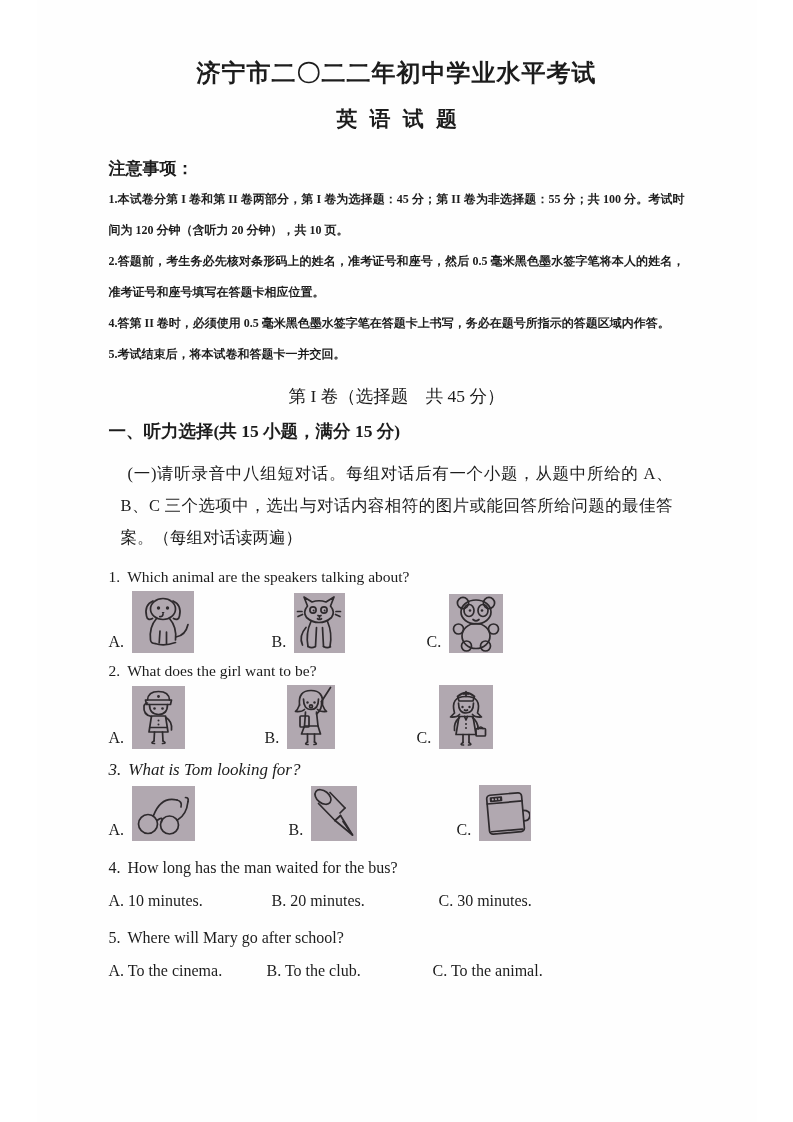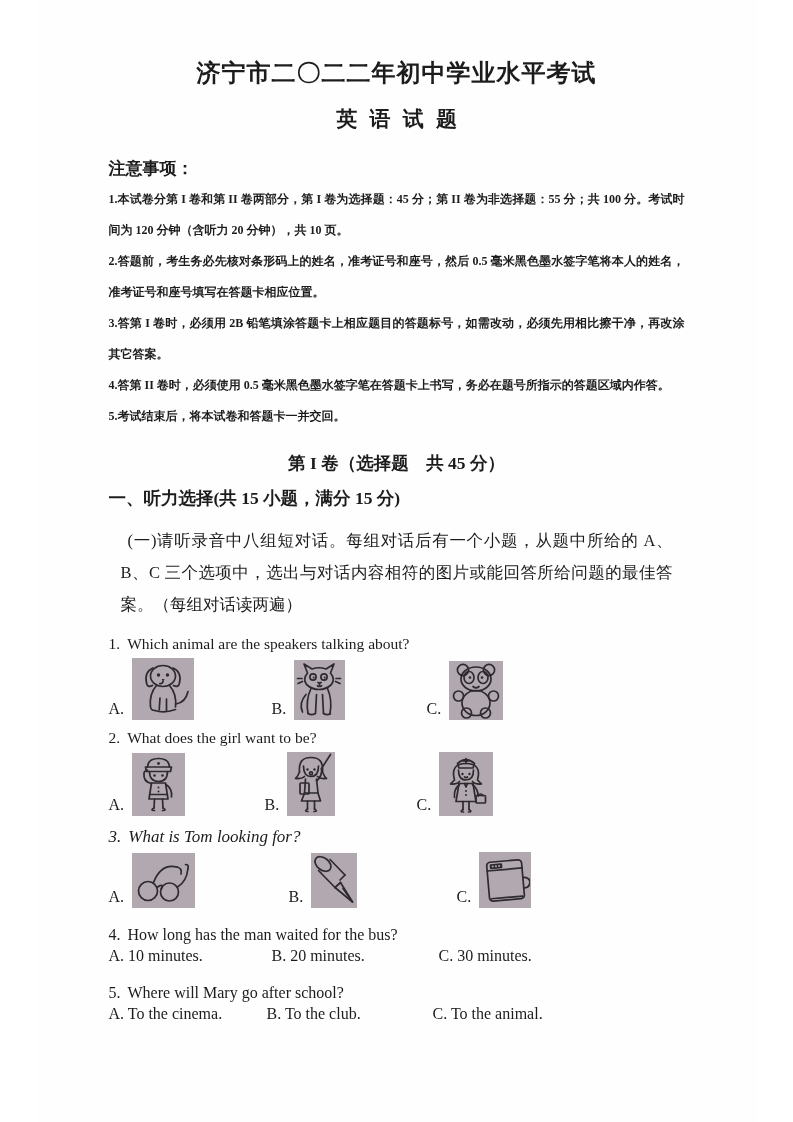--- a/index.html
+++ b/index.html
@@ -6,55 +6,54 @@
   .page {
     position:relative; width:720px; height:1122px; margin:0 auto;
     background:var(--paper,#fefefe); color:var(--ink,#1c1c1c);
     font-family:"Liberation Serif","DejaVu Serif",serif;
     box-sizing:border-box; padding:58px 72px 0 72px; overflow:hidden;
   }
   .title { text-align:center; font-size:24px; font-weight:bold; letter-spacing:1px; line-height:30px; }
   .subtitle { text-align:center; font-size:21px; font-weight:bold; word-spacing:7px; margin-top:18px; line-height:27px; }
   .notice-head { font-size:17px; font-weight:bold; margin-top:21px; line-height:30px; }
   .notice { font-size:12px; font-weight:bold; line-height:31px; text-align:justify; margin:0; }
-  .sec-head { text-align:center; font-size:17.5px; font-weight:bold; line-height:30px; margin-top:16px; }
+  .sec-head { text-align:center; font-size:17.5px; font-weight:normal; line-height:30px; margin-top:11px; }
   .part-head { font-size:17.5px; font-weight:bold; line-height:30px; margin-top:5px; }
   .instructions { font-size:16.5px; font-weight:normal; line-height:32px; text-align:justify; text-indent:7px; margin:12px; }
   .q-text { font-size:15.5px; margin:7px 0 0 0; line-height:21px; }
   .q-text.lg { font-size:17px; margin-top:9px; line-height:23px;font-style:italic; }
   .q-text.sp { margin-top:16px; font-size:16px; }
   .q-num { margin-right:7px; }
   .opt-row { display:flex; align-items:flex-end; margin:4px 0 7px 0; }
   .opt { display:flex; align-items:flex-end; flex:0 0 auto; }
   .opt-label { font-size:16px; line-height:1; padding-bottom:3px; margin-right:8px; }
   .img-box { display:inline-flex; align-items:center; justify-content:center; background:var(--image-bg,#b1a8b0); padding:1px; }
   .img-box svg { display:block; width:100%; height:100%; }
   .row-q1 .opt:nth-child(1){ width:163px; } .row-q1 .opt:nth-child(2){ width:155px; }
   .row-q2 .opt:nth-child(1){ width:156px; } .row-q2 .opt:nth-child(2){ width:152px; }
   .row-q3 .opt:nth-child(1){ width:180px; } .row-q3 .opt:nth-child(2){ width:168px; }
-  .topt-row { display:flex; font-size:16px; line-height:21px; }
+  .topt-row { display:flex; font-size:16px; line-height:21px; margin-top:12px; }
   .topt { flex:0 0 auto; }
   .row-q4 .topt:nth-child(1){ width:163px; } .row-q4 .topt:nth-child(2){ width:167px; }
   .row-q5 .topt:nth-child(1){ width:158px; } .row-q5 .topt:nth-child(2){ width:166px; }
   .sketch *, .sketch { fill:none; stroke:#2e2a2d; stroke-width:1.7; stroke-linecap:round; stroke-linejoin:round; }
   .sketch .fill { fill:#2e2a2d; stroke:none; }
   .sketch .bgdot { fill:var(--image-bg,#b1a8b0); stroke:none; }
 </style>
 </head>
 <body>
 
 <div class="page">
 
   <div class="title">济宁市二〇二二年初中学业水平考试</div>
   <div class="subtitle">英 语 试 题</div>
 
   <div class="notice-head">注意事项：</div>
   <p class="notice">1.本试卷分第 I 卷和第 II 卷两部分，第 I 卷为选择题：45 分；第 II 卷为非选择题：55 分；共 100 分。考试时间为 120 分钟（含听力 20 分钟），共 10 页。</p>
   <p class="notice">2.答题前，考生务必先核对条形码上的姓名，准考证号和座号，然后 0.5 毫米黑色墨水签字笔将本人的姓名，准考证号和座号填写在答题卡相应位置。</p>
-  <p class="notice">3.答第 I 卷时，必须用 2B 铅笔填涂答题卡上相应题目的答题标号，如需改动，必须先用相比擦干净，再改涂其它答案。</p>
   <p class="notice">4.答第 II 卷时，必须使用 0.5 毫米黑色墨水签字笔在答题卡上书写，务必在题号所指示的答题区域内作答。</p>
   <p class="notice">5.考试结束后，将本试卷和答题卡一并交回。</p>
 
   <div class="sec-head">第 I 卷（选择题　共 45 分）</div>
   <div class="part-head">一、听力选择(共 15 小题，满分 15 分)</div>
   <p class="instructions">(一)请听录音中八组短对话。每组对话后有一个小题，从题中所给的 A、B、C 三个选项中，选出与对话内容相符的图片或能回答所给问题的最佳答案。（每组对话读两遍）</p>
 
   <div>
     <p class="q-text"><span class="q-num">1.</span><span>Which animal are the speakers talking about?</span></p>
     <div class="opt-row row-q1">

